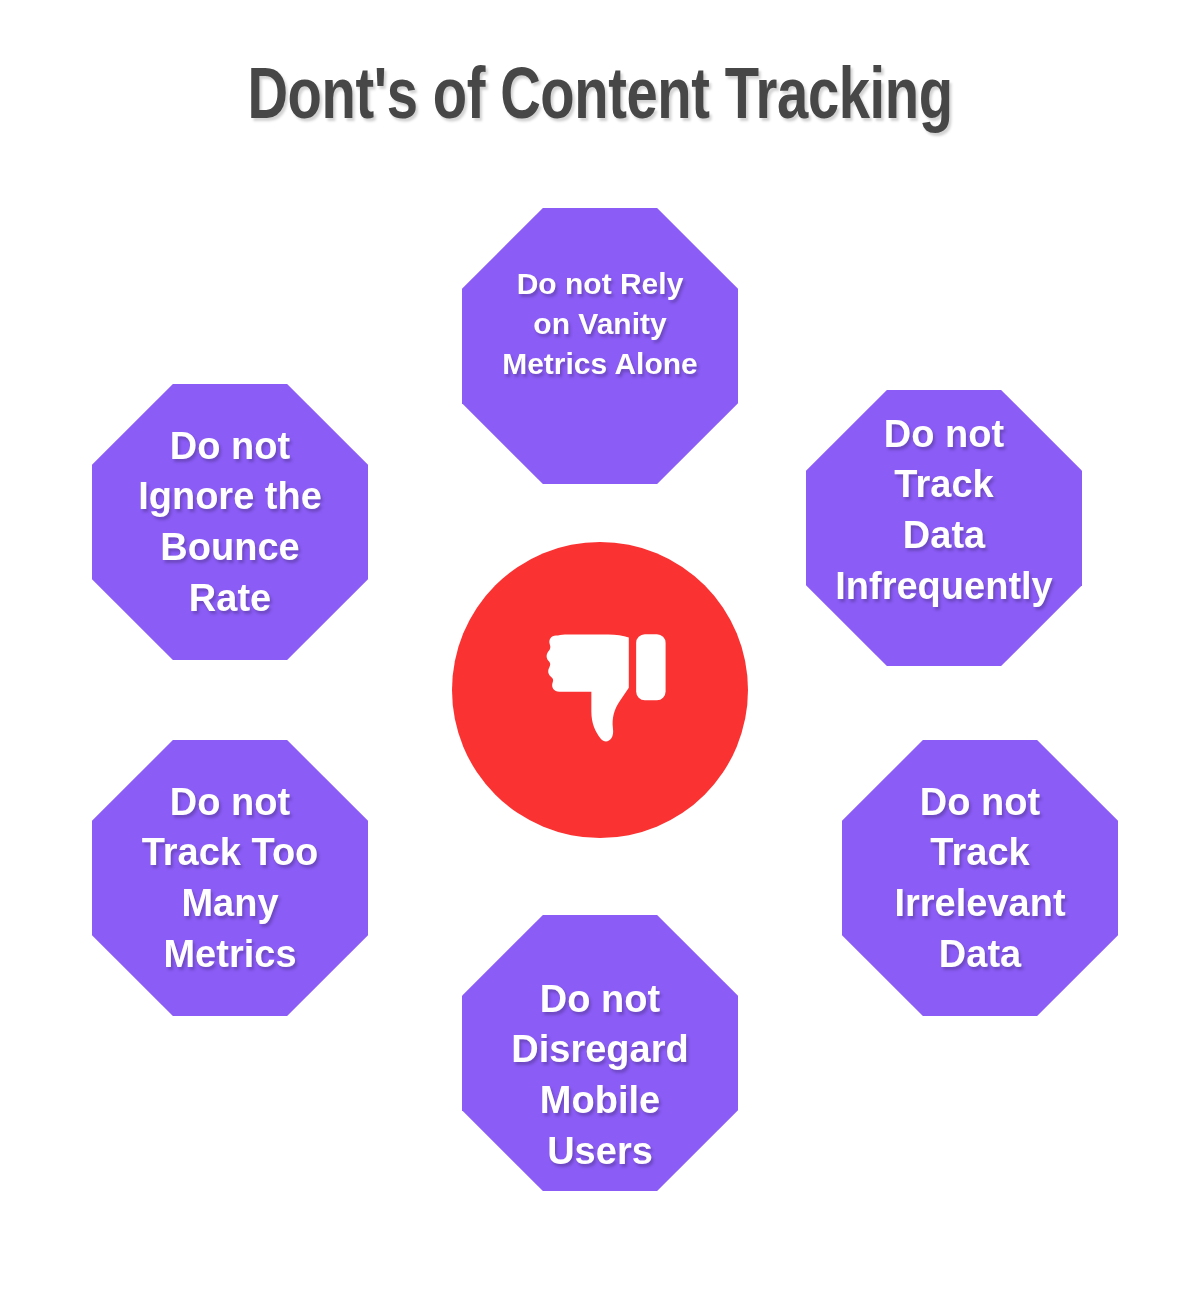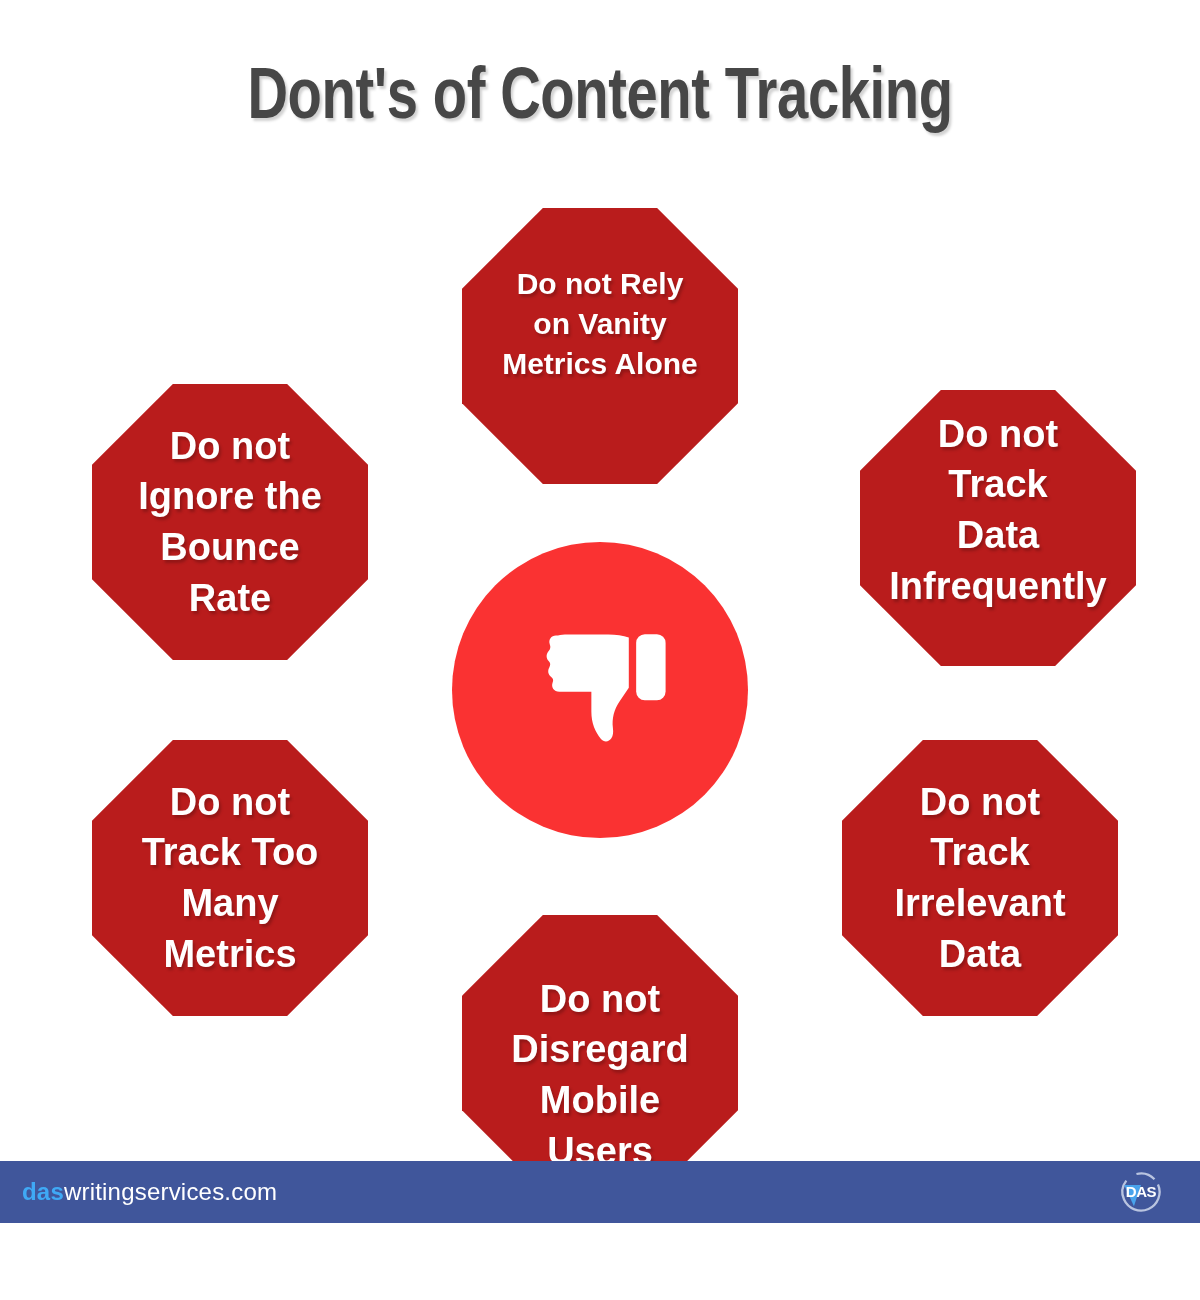--- a/index.html
+++ b/index.html
@@ -9,21 +9,21 @@
   body {
     width: 1200px;
     height: 1300px;
     background: #ffffff;
     font-family: "Liberation Sans", sans-serif;
     overflow: hidden;
   }
   #infographic {
     position: relative;
     width: 1200px;
-    height: 1223px;
+    height: 944px;
     background: #ffffff;
     border-radius: 31px;
   }
 
   
   #page-title {
     position: absolute;
     left: 0;
     top: 56px;
     width: 1200px;
@@ -37,21 +37,21 @@
     text-shadow: 3px 3px 3px rgba(0,0,0,0.18);
     white-space: nowrap;
     line-height: 1.05;
   }
 
   
   .octagon {
     position: absolute;
     width: 276px;
     height: 276px;
-    background: #b91c1c;
+    background: #8b5cf6;
     clip-path: polygon(
       29.3% 0%, 70.7% 0%,
       100% 29.3%, 100% 70.7%,
       70.7% 100%, 29.3% 100%,
       0% 70.7%, 0% 29.3%
     );
     display: flex;
     align-items: center;
     justify-content: center;
     box-sizing: border-box;
@@ -64,21 +64,21 @@
     line-height: 1.33;
     text-align: center;
     width: 230px;
     text-shadow: 2px 3px 3px rgba(0,0,0,0.22);
     white-space: pre-line;
   }
 
   #oct-top      { left: 462px; top: 208px; }
   #oct-top .oct-label { font-size: 30px; }
   #oct-left-top { left: 92px;  top: 384px; }
-  #oct-right-top{ left: 860px; top: 390px; }
+  #oct-right-top{ left: 806px; top: 390px; }
   #oct-right-top .oct-label { transform: translateY(-18px); }
   #oct-left-bot { left: 92px;  top: 740px; }
   #oct-right-bot{ left: 842px; top: 740px; }
   #oct-bottom   { left: 462px; top: 915px; }
   #oct-bottom .oct-label { transform: translateY(22px); }
   #oct-top .oct-label { transform: translateY(-22px); }
 
   
   #center-emblem {
     position: absolute;
@@ -199,24 +199,14 @@
         L 68.0 17.2
         C 64.4 15.9 60.0 15.3 55.2 15.3
         L 28.0 15.3
         C 25.9 15.3 24.1 16 22.5 16
         Z"></path>
 
       <rect x="72.6" y="15.2" width="18.4" height="41.2" rx="5.4" ry="5.4" fill="#ffffff"></rect>
     </svg>
   </div>
 
-  <div id="footer-bar">
-    <div id="footer-site">
-      <span class="brand-accent">das</span><span>writingservices.com</span>
-    </div>
-    <svg id="footer-logo" viewBox="0 0 60 52">
-      <circle cx="30" cy="26" r="21" fill="none" stroke="#b9c4e0" stroke-width="2.6" stroke-dasharray="88 14 22 8" transform="rotate(-24 30 26)"></circle>
-      <path d="M 11 18 L 30 18 L 22 42 Z" fill="#4aa8f0" opacity="0.95"></path>
-      <text x="30" y="32" text-anchor="middle" font-family="&quot;Liberation Sans&quot;, sans-serif" font-size="17" font-weight="bold" fill="#ffffff" letter-spacing="-0.5">DAS</text>
-    </svg>
-  </div>
 
 </div>
 
 </body></html>

